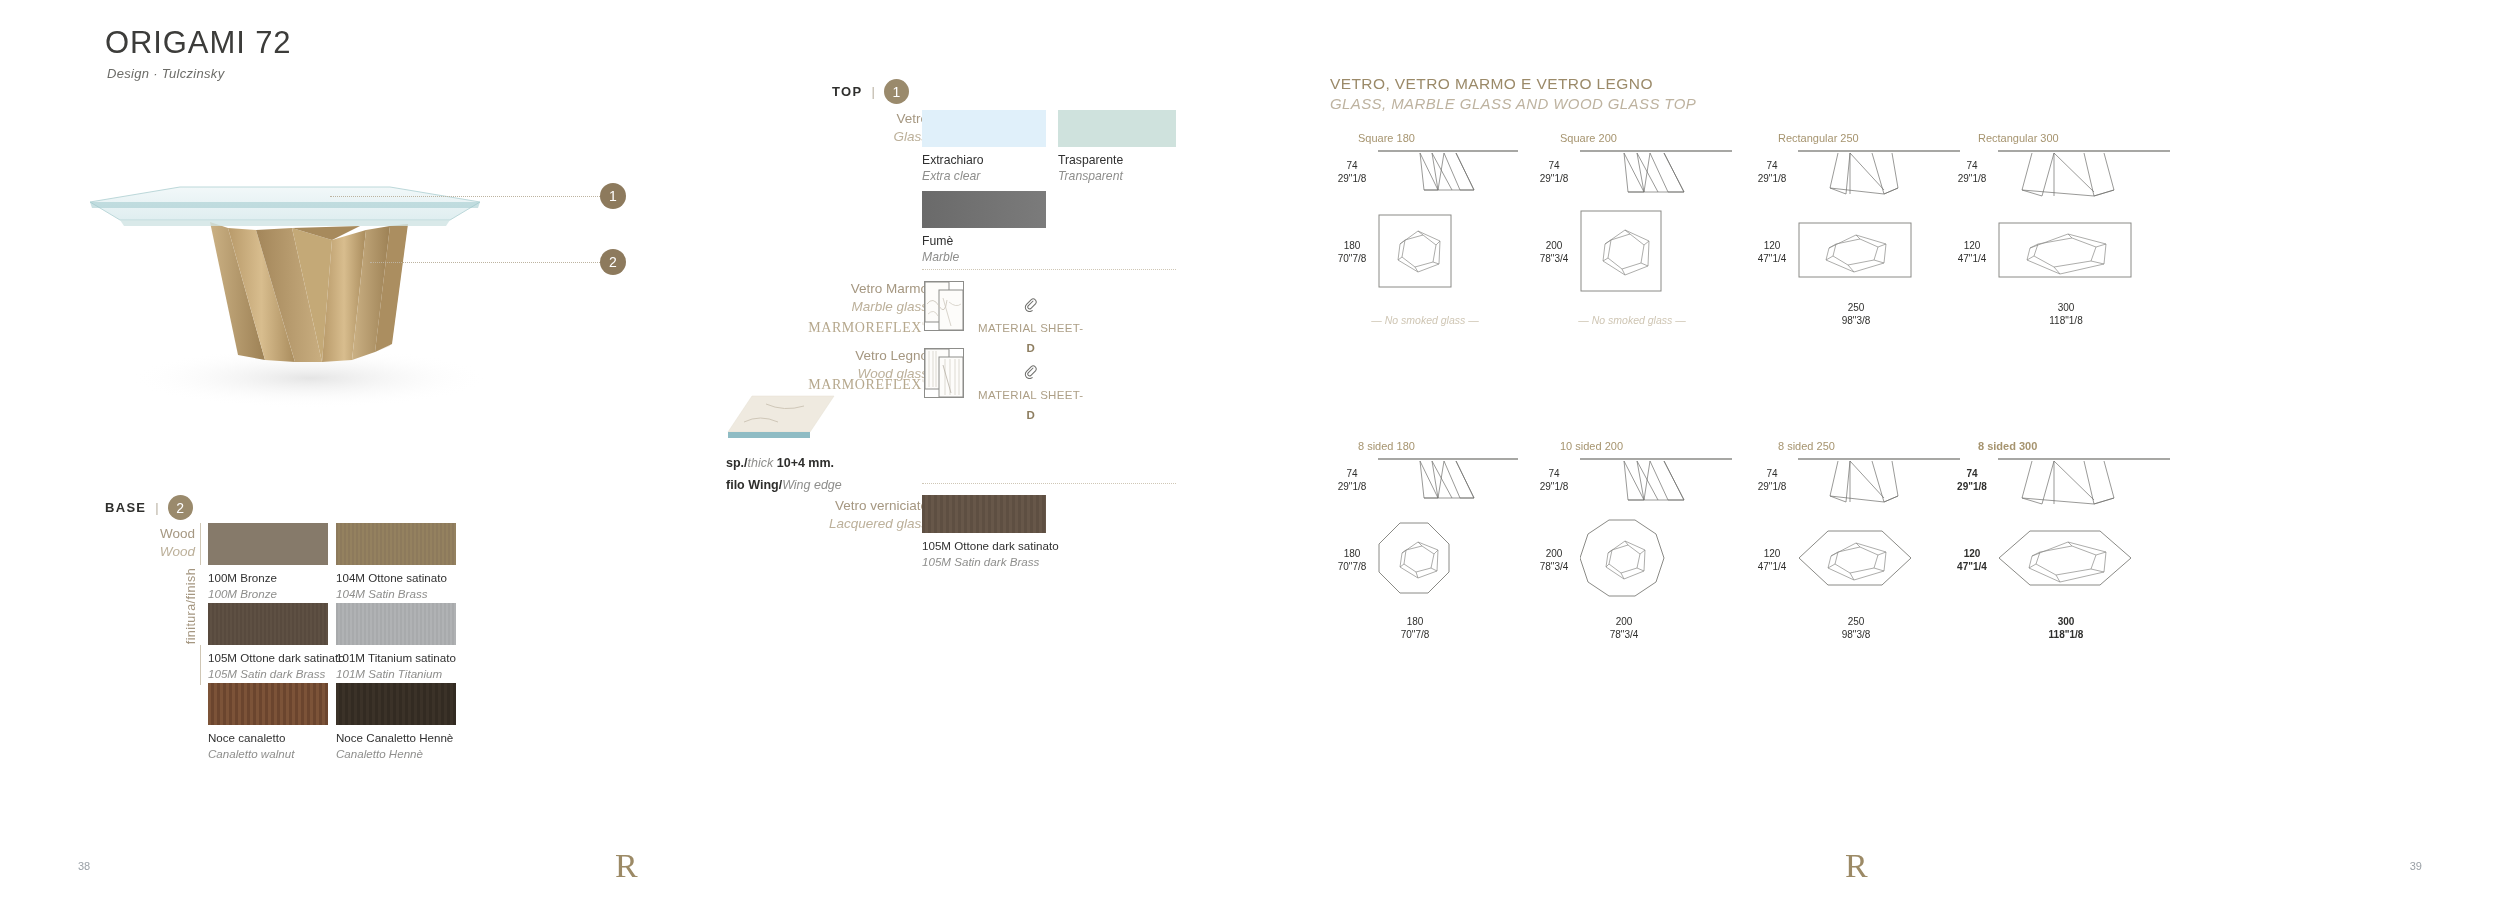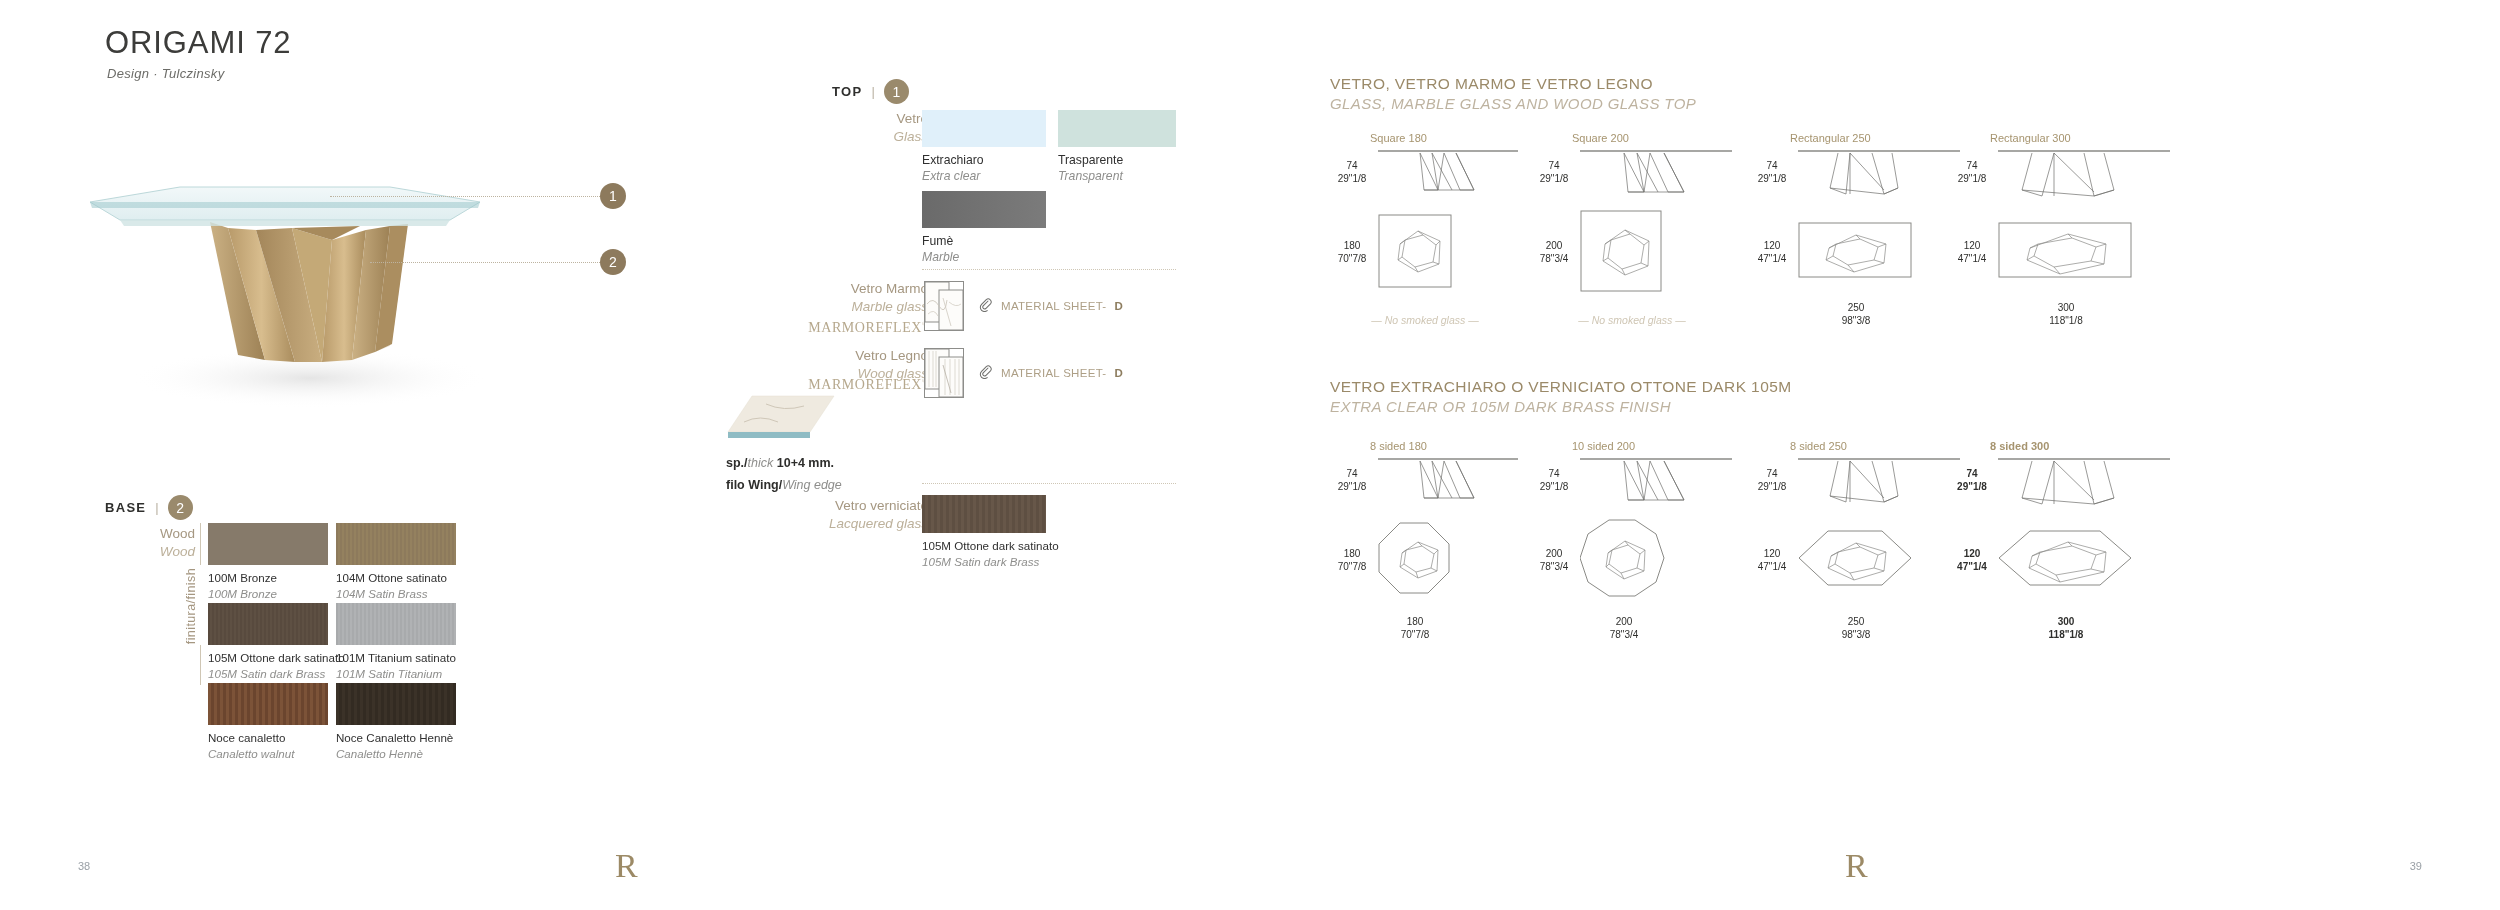--- a/index.html
+++ b/index.html
@@ -41,35 +41,35 @@
       writing-mode:vertical-rl;transform:rotate(180deg);letter-spacing:.4px;}
   .vrule{position:absolute;width:1px;background:#cfc6b4;}
 
   
   .dots-rule{position:absolute;height:0;border-top:1px dotted #cfc7b6;}
   .brandmark{position:absolute;font-family:"Liberation Serif",serif;font-size:14px;
       letter-spacing:.6px;color:#b6a88d;text-align:right;}
   .brandmark sup{font-size:7px;vertical-align:super;}
   .matsheet{position:absolute;display:flex;align-items:center;gap:8px;
       font-size:11.5px;color:#b0a punkt;}
-  .matsheet{color:#ad9f86;letter-spacing:.3px;}
+  .matsheet{color:#ad9f86;letter-spacing:.3px;flex-direction:column;}
   .matsheet b{color:#8d7d5f;}
   .thumb{position:absolute;width:38px;height:48px;border:1px solid #8d8d8a;background:#fff;}
 
   .spectxt{position:absolute;font-size:12.5px;color:#2e2e2c;line-height:1.9;}
   .spectxt i{font-style:italic;color:#8e8e8c;}
   .spectxt b{font-weight:700;}
 
   
   .r-head{position:absolute;}
   .r-head .t1{font-size:15.5px;color:#9b8a69;letter-spacing:.4px;}
   .r-head .t2{font-size:15px;font-style:italic;color:#beb3a0;letter-spacing:.4px;margin-top:2px;}
 
   .draw{position:absolute;width:200px;}
-  .draw .cap{font-size:11px;color:#a6946f;margin-left:40px;}
+  .draw .cap{font-size:11px;color:#a6946f;margin-left:28px;}
   .draw .dim{position:absolute;font-size:10px;color:#2f2f2d;line-height:1.25;text-align:center;}
   .draw .note{font-size:10.5px;font-style:italic;color:#b3a58b;text-align:center;}
   .draw .note span{color:#cfc6b4;}
 
   
   .folio{position:absolute;bottom:38px;font-size:11px;color:#9aa0a6;}
   .logo{position:absolute;bottom:25px;font-family:"Liberation Serif",serif;font-size:34px;
       color:#9c8a66;}
 </style>
 </head>
@@ -446,24 +446,20 @@
         <polygon points="32,26 70,12 108,22 106,42 62,52 29,38"></polygon>
         <path d="M32,26 L40,22 M70,12 L74,16 M108,22 L98,25 M106,42 L93,39 M62,52 L56,45 M29,38 L36,34"></path>
       </g>
     </svg>
     <div class="dim" style="left:76px;top:170px;width:80px;">
       <div>300</div>
       <div>118"1/8</div>
     </div>
   </div>
 
-  <div class="r-head" style="left:80px;top:378px;">
-    <div class="t1">VETRO EXTRACHIARO O VERNICIATO OTTONE DARK 105M</div>
-    <div class="t2">EXTRA CLEAR OR 105M DARK BRASS FINISH</div>
-  </div>
 
   <div class="draw" style="left:80px;top:440px;">
     <div class="cap">8 sided 180</div>
     <div class="dim" style="left:-4px;top:28px;width:52px;">
       <div>74</div>
       <div>29"1/8</div>
     </div>
     <svg width="170" height="60" viewBox="0 0 170 60" style="position:absolute;left:48px;top:14px;">
       <line x1="0" y1="5" x2="140" y2="5" stroke="#8a8a86" stroke-width="1.6"></line>
       <g fill="none" stroke="#6f6f6c" stroke-width=".7">

